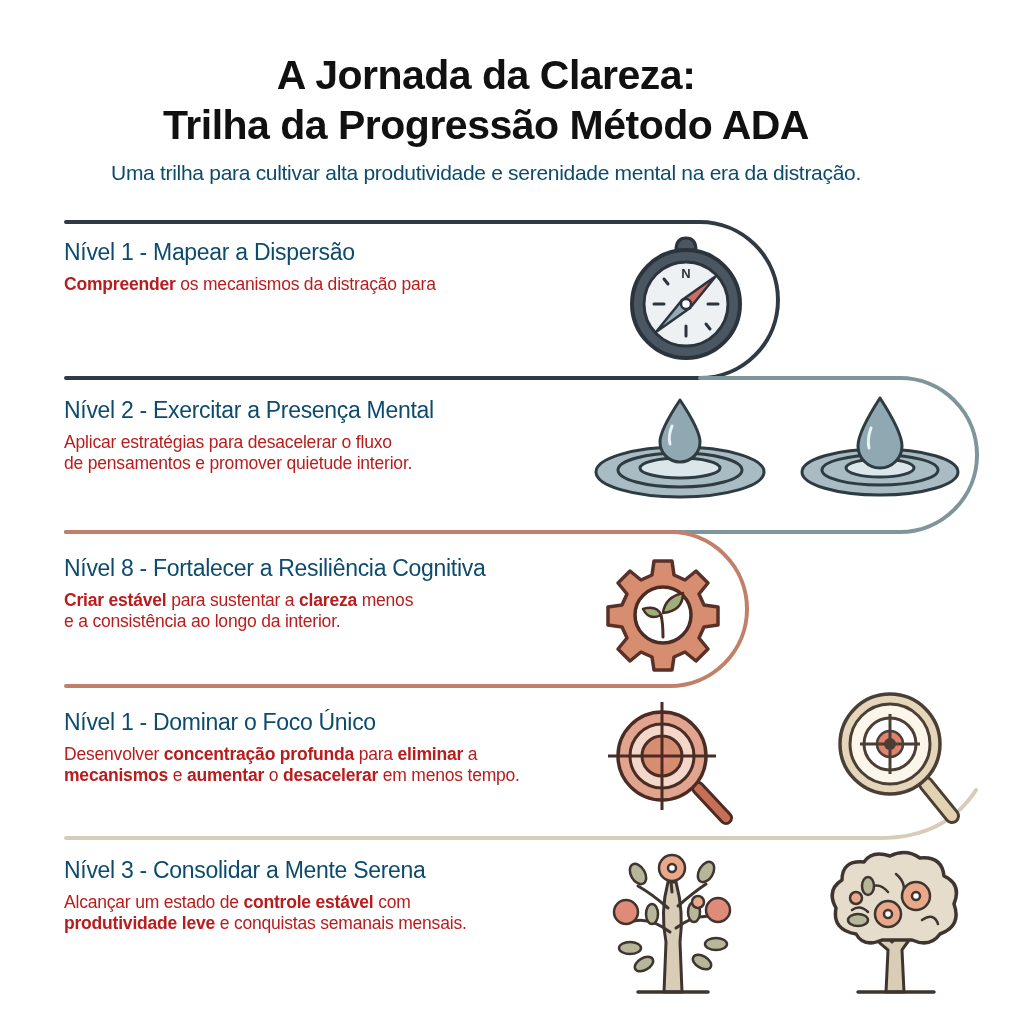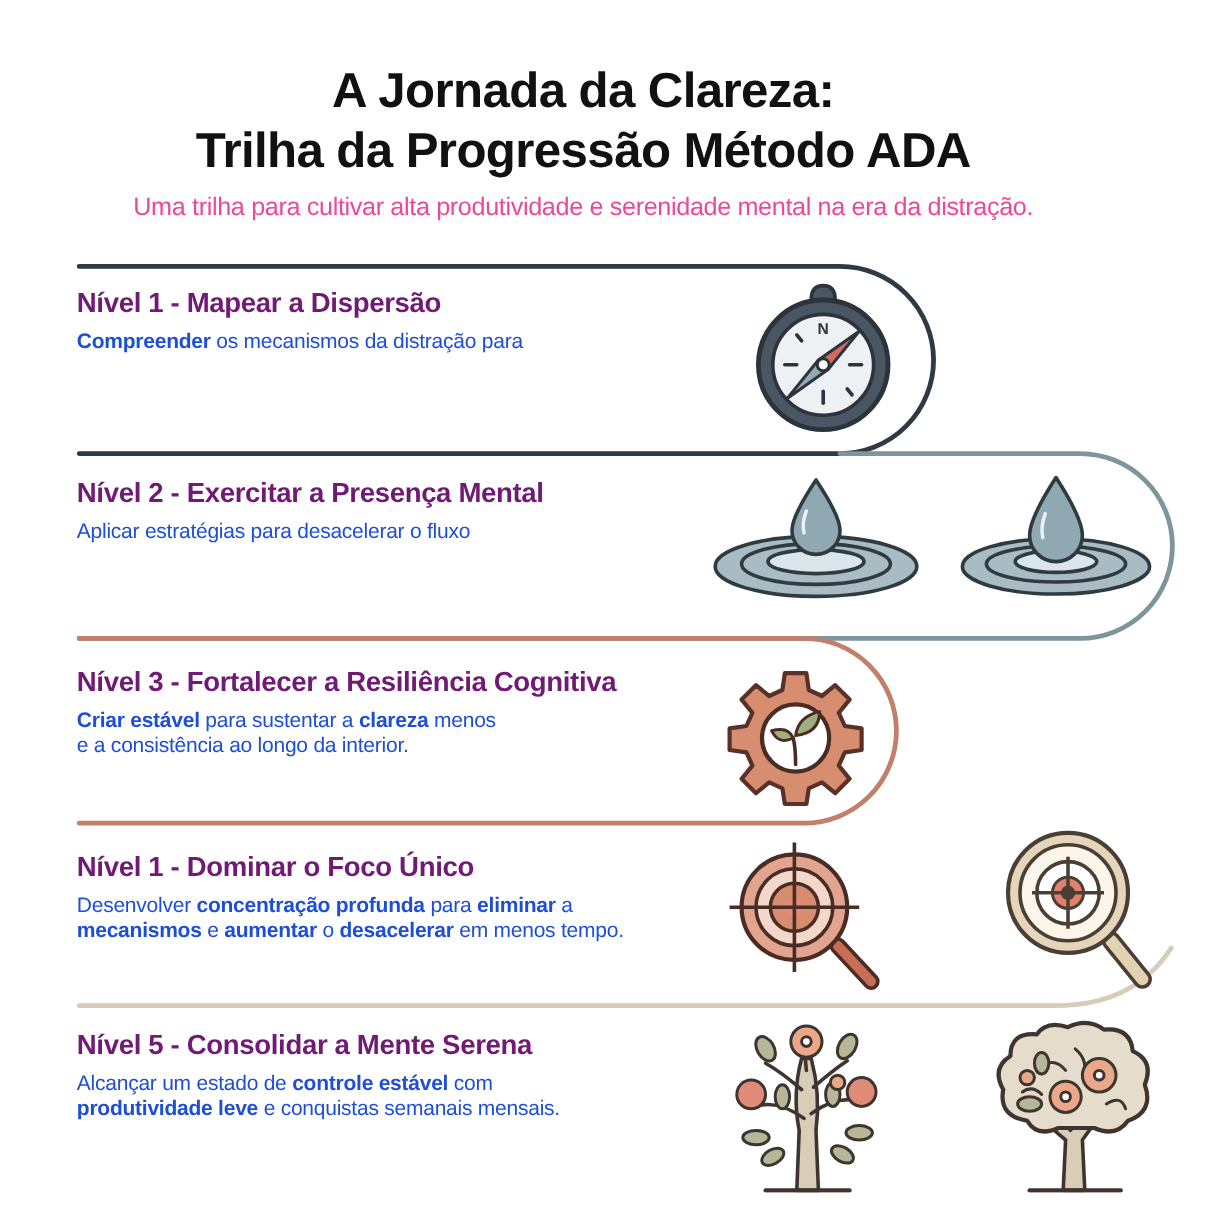--- a/index.html
+++ b/index.html
@@ -1,24 +1,24 @@
 <!DOCTYPE html>
 <html><head>
 <meta charset="utf-8">
 <style>
   html, body { margin: 0; padding: 0; background: #ffffff; }
   body { width: 1024px; height: 1024px; position: relative; overflow: hidden;
          font-family: "Liberation Sans", "DejaVu Sans", sans-serif; color: #111; }
   .header { position: absolute; left: 0; top: 50px; width: 972px; text-align: center; }
   .title { font-weight: 700; font-size: 41px; line-height: 50px; letter-spacing: -0.5px; margin: 0; color: #111; }
-  .subtitle { font-size: 21px; line-height: 26px; margin-top: 10px; color: #ec4899; letter-spacing: -0.3px; }
+  .subtitle { font-size: 21px; line-height: 26px; margin-top: 10px; color: #0c4a6e; letter-spacing: -0.3px; }
   #path { position: absolute; left: 0; top: 0; width: 1024px; height: 1024px; pointer-events: none; }
   .level { position: absolute; left: 64px; width: 540px; }
-  .level h2 { margin: 0; font-size: 23px; line-height: 28px; font-weight: 700; letter-spacing: -0.3px; color: #701a75; }
-  .level p { margin: 8px 0 0 0; font-size: 17.5px; line-height: 21px; color: #1d4ed8; letter-spacing: -0.2px; }
+  .level h2 { margin: 0; font-size: 23px; line-height: 28px; font-weight: 400; letter-spacing: -0.3px; color: #0c4a6e; }
+  .level p { margin: 8px 0 0 0; font-size: 17.5px; line-height: 21px; color: #b91c1c; letter-spacing: -0.2px; }
   .level p b { font-weight: 700; }
   .icon { position: absolute; }
 </style>
 </head>
 <body>
 
 <svg id="path" viewBox="0 0 1024 1024">
 
   <path d="M66 222 H700 A78 78 0 0 1 700 378 H66" fill="none" stroke="#2f3a44" stroke-width="4" stroke-linecap="round"></path>
 
@@ -51,39 +51,39 @@
   <line x1="58" y1="94" x2="58" y2="104" stroke="#2b343c" stroke-width="3" stroke-linecap="round"></line>
   <line x1="40" y1="52" x2="36" y2="47" stroke="#2b343c" stroke-width="3" stroke-linecap="round"></line>
   <line x1="78" y1="92" x2="82" y2="97" stroke="#2b343c" stroke-width="3" stroke-linecap="round"></line>
   <path d="M88 44 L62 76 L54 68 Z" fill="#d06a62" stroke="#2b343c" stroke-width="2.5" stroke-linejoin="round"></path>
   <path d="M28 100 L54 68 L62 76 Z" fill="#93aab2" stroke="#2b343c" stroke-width="2.5" stroke-linejoin="round"></path>
   <circle cx="58" cy="72" r="5" fill="#fff" stroke="#2b343c" stroke-width="2.5"></circle>
 </svg>
 
 <div class="level" style="top:396px">
   <h2>Nível 2 - Exercitar a Presença Mental</h2>
-  <p><span>Aplicar estratégias para desacelerar o fluxo</span><br></p>
+  <p><span>Aplicar estratégias para desacelerar o fluxo</span><br><span>de pensamentos e promover quietude interior.</span></p>
 </div>
 <svg class="icon" style="left:592px;top:396px" width="176" height="104" viewBox="0 0 176 104">
   <ellipse cx="88" cy="76" rx="84" ry="25" fill="#a9bcc3" stroke="#2e3b40" stroke-width="3"></ellipse>
   <ellipse cx="88" cy="74" rx="62" ry="17" fill="none" stroke="#2e3b40" stroke-width="3"></ellipse>
   <ellipse cx="88" cy="72" rx="40" ry="10" fill="#dbe6ea" stroke="#2e3b40" stroke-width="3"></ellipse>
   <path d="M88 4 Q68 34 68 46 A20 20 0 0 0 108 46 Q108 34 88 4 Z" fill="#8fa8b2" stroke="#2e3b40" stroke-width="3" stroke-linejoin="round"></path>
   <path d="M80 30 Q76 40 78 48" fill="none" stroke="#e8f1f4" stroke-width="3" stroke-linecap="round"></path>
 </svg>
 <svg class="icon" style="left:798px;top:394px" width="164" height="104" viewBox="0 0 164 104">
   <ellipse cx="82" cy="78" rx="78" ry="23" fill="#a9bcc3" stroke="#2e3b40" stroke-width="3"></ellipse>
   <ellipse cx="82" cy="76" rx="58" ry="15" fill="none" stroke="#2e3b40" stroke-width="3"></ellipse>
   <ellipse cx="82" cy="74" rx="34" ry="9" fill="#dbe6ea" stroke="#2e3b40" stroke-width="3"></ellipse>
   <path d="M82 4 Q60 38 60 52 A22 22 0 0 0 104 52 Q104 38 82 4 Z" fill="#8fa8b2" stroke="#2e3b40" stroke-width="3" stroke-linejoin="round"></path>
   <path d="M73 34 Q69 45 71 54" fill="none" stroke="#e8f1f4" stroke-width="3" stroke-linecap="round"></path>
 </svg>
 
 <div class="level" style="top:554px">
-  <h2>Nível 3 - Fortalecer a Resiliência Cognitiva</h2>
+  <h2>Nível 8 - Fortalecer a Resiliência Cognitiva</h2>
   <p><b>Criar estável</b><span> para sustentar a </span><b>clareza</b><span> menos</span><br><span>e a consistência ao longo da interior.</span></p>
 </div>
 <svg class="icon" style="left:604px;top:556px" width="118" height="118" viewBox="0 0 118 118">
   <g transform="translate(59 59)">
     <path d="M-9 -54 L9 -54 L11 -40 L22 -35 L33 -44 L45 -32 L36 -21 L41 -10 L55 -8 L55 10 L41 12 L36 23 L45 34 L33 46 L22 37 L11 42 L9 55 L-9 55 L-11 42 L-22 37 L-33 46 L-45 34 L-36 23 L-41 12 L-55 10 L-55 -8 L-41 -10 L-36 -21 L-45 -32 L-33 -44 L-22 -35 L-11 -40 Z" fill="#d78e70" stroke="#5a3128" stroke-width="3.5" stroke-linejoin="round"></path>
     <circle r="28" fill="#ffffff" stroke="#4a2c24" stroke-width="3.5"></circle>
     <path d="M0 22 Q0 8 -2 0" fill="none" stroke="#4a2c24" stroke-width="3" stroke-linecap="round"></path>
     <path d="M-2 0 Q-6 -10 -20 -6 Q-14 6 -2 0 Z" fill="#9eae7c" stroke="#4a2c24" stroke-width="2.5" stroke-linejoin="round"></path>
     <path d="M0 -2 Q2 -18 20 -22 Q20 -4 0 -2 Z" fill="#9eae7c" stroke="#4a2c24" stroke-width="2.5" stroke-linejoin="round"></path>
   </g>
@@ -109,21 +109,21 @@
   <circle cx="54" cy="56" r="50" fill="#e5d6bb" stroke="#4a3f35" stroke-width="3.5"></circle>
   <circle cx="54" cy="56" r="40" fill="#fbf5ea" stroke="#4a3f35" stroke-width="3"></circle>
   <circle cx="54" cy="56" r="26" fill="#ffffff" stroke="#4a3f35" stroke-width="3"></circle>
   <circle cx="54" cy="56" r="13" fill="#e0826e" stroke="#4a3f35" stroke-width="2.5"></circle>
   <circle cx="54" cy="56" r="6" fill="#4a3f35"></circle>
   <line x1="54" y1="26" x2="54" y2="86" stroke="#4a3f35" stroke-width="3"></line>
   <line x1="24" y1="56" x2="84" y2="56" stroke="#4a3f35" stroke-width="3"></line>
 </svg>
 
 <div class="level" style="top:856px">
-  <h2>Nível 5 - Consolidar a Mente Serena</h2>
+  <h2>Nível 3 - Consolidar a Mente Serena</h2>
   <p><span>Alcançar um estado de </span><b>controle estável</b><span> com</span><br><b>produtividade leve</b><span> e conquistas semanais mensais.</span></p>
 </div>
 <svg class="icon" style="left:608px;top:852px" width="130" height="142" viewBox="0 0 130 142">
   <path d="M56 140 L58 90 Q52 60 60 30 L68 30 Q76 60 72 90 L74 140 Z" fill="#d9cdb8" stroke="#3e3530" stroke-width="3" stroke-linejoin="round"></path>
   <line x1="30" y1="140" x2="100" y2="140" stroke="#3e3530" stroke-width="3.5" stroke-linecap="round"></line>
   <path d="M62 80 Q40 64 22 70 M68 76 Q90 60 110 66 M60 56 Q44 42 30 34 M70 54 Q86 40 98 32 M64 40 Q62 24 64 14" fill="none" stroke="#3e3530" stroke-width="3" stroke-linecap="round"></path>
   <g fill="#b6b699" stroke="#3e3530" stroke-width="2.5">
     <ellipse cx="30" cy="22" rx="7" ry="11" transform="rotate(-30 30 22)"></ellipse>
     <ellipse cx="98" cy="20" rx="7" ry="11" transform="rotate(30 98 20)"></ellipse>
     <ellipse cx="22" cy="96" rx="11" ry="6"></ellipse>

